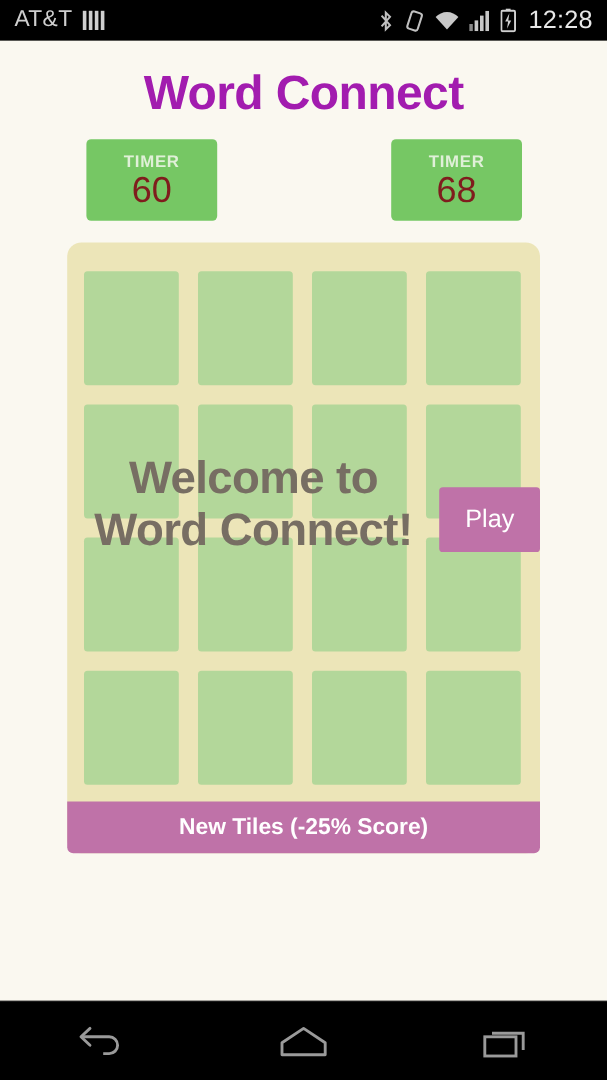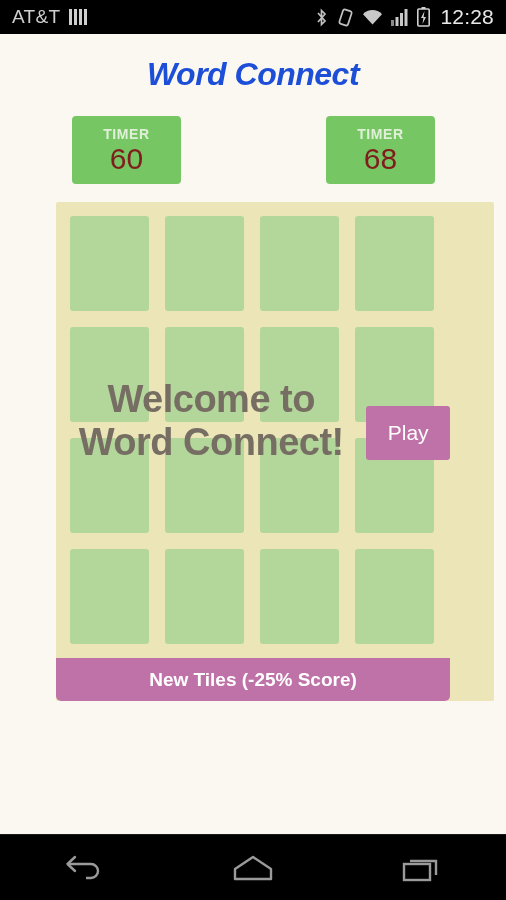--- a/index.html
+++ b/index.html
@@ -23,24 +23,23 @@
   .sb-bars { display:flex; align-items:flex-end; gap:2px; height:16px; }
   .sb-bars i { display:block; width:3px; background:#cfcfcf; height:16px; }
   .sb-right { display:flex; align-items:center; gap:8px; }
   .sb-right svg { display:block; }
   .sb-time { font-size:21px; color:#e8e8e8; letter-spacing:.2px; margin-left:2px; }
 
   
   .app { position:absolute; top:34px; left:0; width:506px; height:800px; background:#faf8f0; }
 
   .title {
-    text-align:center; font-size:32px; font-weight:bold;
-    color:#1d4ed8; letter-spacing:-.5px;
+    text-align:center; font-size:40px; font-weight:bold;
+    color:#a21caf; letter-spacing:-.5px;
     margin-top:22px;
-    font-style:italic;
   }
 
   
   .scores {
     position:absolute; top:82px; left:72px; width:363px;
     display:flex; justify-content:space-between;gap:16px;
   }
   .score-box {
     width:109px; height:68px; background:#76c764; border-radius:4px;
     display:flex; flex-direction:column; align-items:center; justify-content:center;
@@ -49,22 +48,22 @@
     font-size:14px; font-weight:bold; color:#e0f0d8;
     letter-spacing:.6px; line-height:1; margin-bottom:3px;
   }
   .score-value {
     font-size:30px; font-weight:normal; color:#7f1d1d; line-height:1;
   }
 
   
   .board-wrap {
     position:absolute; top:168px; left:56px;
-    width:438px; background:#ece5b8; border-radius:2px;
-    padding:14px 14px 0 14px;
+    width:394px; background:#ece5b8; border-radius:12px;
+    padding:24px 14px 0 14px;
   }
   .grid {
     display:grid;
     grid-template-columns:repeat(4, 79px);
     grid-template-rows:repeat(4, 95px);
     gap:16px;
   }
   .tile { background:#b3d79a; border-radius:3px; }
 
   .newtiles {

